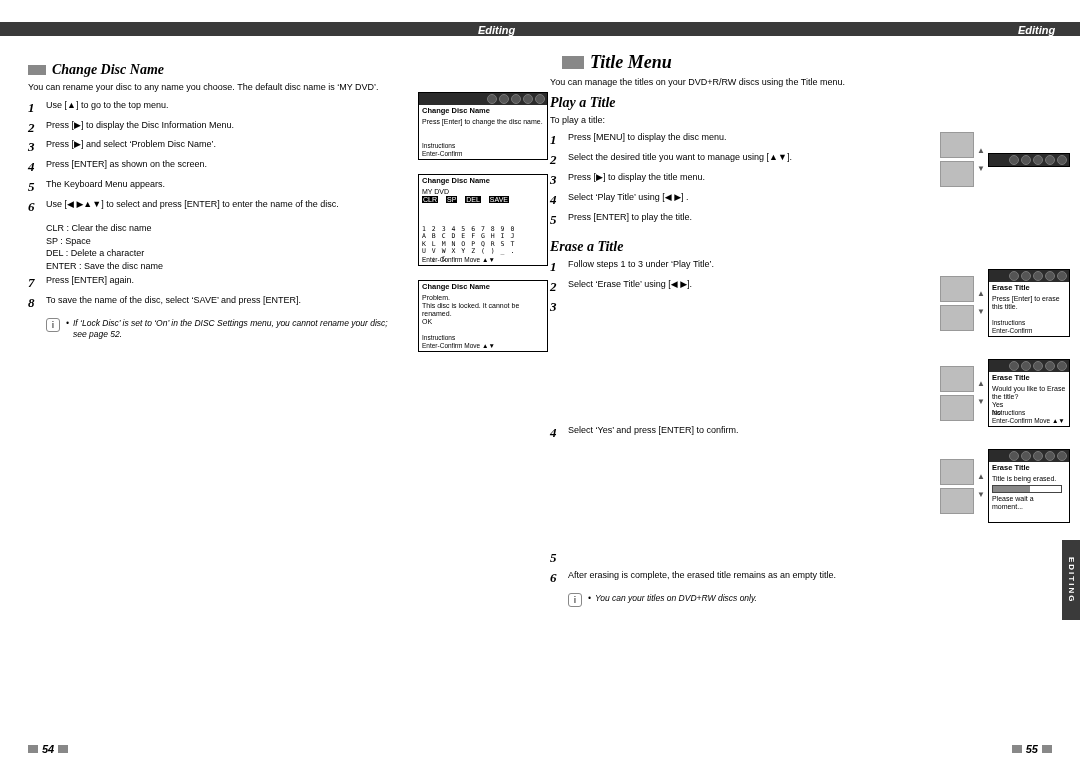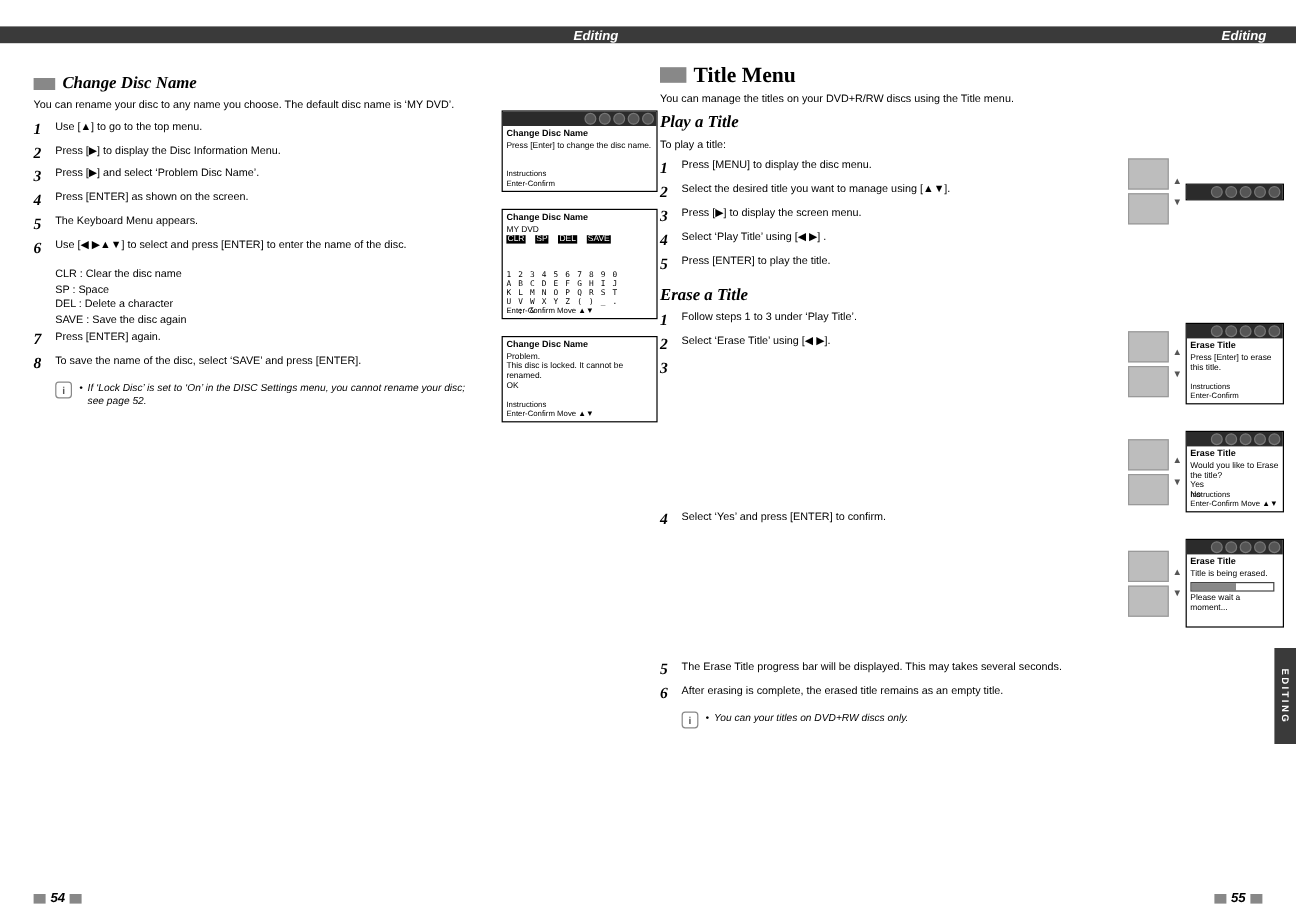--- a/index.html
+++ b/index.html
@@ -46,25 +46,27 @@
     font-size: 14px;
     margin: 10px 0 4px 0;
     display: flex;
     align-items: center;
   }
   h2.section-title .accent {
     display:inline-block; width:18px; height:10px; background:#888; margin-right:6px;
   }
   h1.chapter-title {
     font-family: Georgia, "Times New Roman", serif;
+    font-style: italic;
     font-weight: bold;
     font-size: 18px;
     margin-bottom: 4px;
     display: flex;
     align-items: center;
+    margin-left: 12px;
   }
   h1.chapter-title .accent {
     display:inline-block; width:22px; height:13px; background:#888; margin-right:6px;
   }
   p.intro { font-size: 9px; margin-bottom: 6px; line-height: 1.3; }
   ol.steps { list-style: none; padding: 0; margin: 0 0 6px 0; }
   ol.steps > li {
     display: flex;
     align-items: flex-start;
     margin: 3px 0;
@@ -221,21 +223,21 @@
         </li>
       <li>
           <span class="num">6</span>
           <span class="txt">Use [◀ ▶▲▼] to select and press [ENTER] to enter the name of the disc.</span>
         </li>
     </ol>
     <div class="sublist">
       <div>CLR : Clear the disc name</div>
       <div>SP : Space</div>
       <div>DEL : Delete a character</div>
-      <div>SAVE : Save the disc again</div>
+      <div>ENTER : Save the disc name</div>
     </div>
     <ol class="steps">
       <li>
           <span class="num">7</span>
           <span class="txt">Press [ENTER] again.</span>
         </li>
       <li>
           <span class="num">8</span>
           <span class="txt">To save the name of the disc, select ‘SAVE’ and press [ENTER].</span>
         </li>
@@ -316,21 +318,21 @@
       <li>
           <span class="num">1</span>
           <span class="txt">Press [MENU] to display the disc menu.</span>
         </li>
       <li>
           <span class="num">2</span>
           <span class="txt">Select the desired title you want to manage using [▲▼].</span>
         </li>
       <li>
           <span class="num">3</span>
-          <span class="txt">Press [▶] to display the screen menu.</span>
+          <span class="txt">Press [▶] to display the title menu.</span>
         </li>
       <li>
           <span class="num">4</span>
           <span class="txt">Select ‘Play Title’ using [◀ ▶] .</span>
         </li>
       <li>
           <span class="num">5</span>
           <span class="txt">Press [ENTER] to play the title.</span>
         </li>
     </ol>
@@ -357,21 +359,20 @@
       <li>
           <span class="num">4</span>
           <span class="txt">Select ‘Yes’  and press [ENTER] to confirm.</span>
         </li>
     </ol>
 
     <div style="height:100px;"></div>
     <ol class="steps">
       <li>
           <span class="num">5</span>
-          <span class="txt">The Erase Title progress bar will be displayed. This may takes several seconds.</span>
         </li>
       <li>
           <span class="num">6</span>
           <span class="txt">After erasing is complete, the erased title remains as an empty title.</span>
         </li>
     </ol>
     <div class="note">
       <span class="note-icon">i</span>
       <span class="bullet">•</span>
       <span>You can your titles on DVD+RW discs only.</span>

